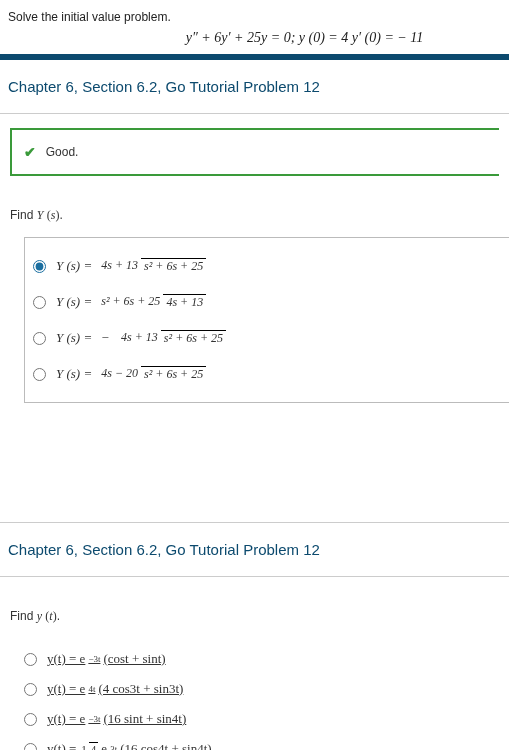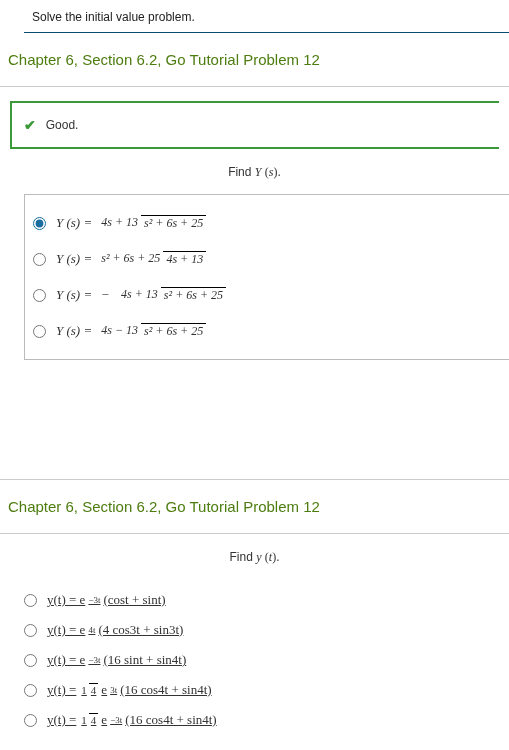--- a/index.html
+++ b/index.html
@@ -5,36 +5,35 @@
   * { box-sizing: border-box; margin: 0; padding: 0; }
   body {
     font-family: -apple-system, BlinkMacSystemFont, "Segoe UI", Arial, sans-serif;
     font-size: 13px;
     color: #333;
     background: #fff;
     width: 509px;
   }
   .prompt-area {
     padding: 10px 8px 8px 8px;
-    border-bottom: 1px solid #0c4a6e;
+    border-bottom: 6px solid #0c4a6e;
     font-size: 12px;
     color: #222;
-    margin-left: 24px;
   }
   .prompt-area .eq {
     text-align: center;
     font-family: "Times New Roman", serif;
     font-style: italic;
     font-size: 14px;
     margin-top: 6px;
     padding-left: 100px;
   }
   .section-header {
     padding: 18px 8px 18px 8px;
-    color: #4d7c0f;
+    color: #0c4a6e;
     font-size: 15px;
     font-weight: 400;
     border-bottom: 1px solid #ccc;
   }
   .feedback-box {
     margin: 14px 10px 0 10px;
     border: 2px solid #3a9a3a;
     border-right: none;
     background: #fff;
     padding: 14px 12px;
@@ -42,23 +41,22 @@
     align-items: center;
     gap: 10px;
     font-size: 12px;
   }
   .check-icon {
     color: #3a9a3a;
     font-size: 14px;
     font-weight: bold;
   }
   .find-line {
-    padding: 16px 10px 14px 10px;
-    font-size: 12px;
-    text-align: center;
+    padding: 32px 10px 14px 10px;
+    font-size: 12px;
   }
   .find-line .mi { font-family: "Times New Roman", serif; font-style: italic; }
   .find-line .ms { font-family: "Times New Roman", serif; }
   .options-box {
     margin: 0 16px 0 24px;
     border: 1px solid #bbb;
     border-right: none;
     padding: 10px 12px 10px 8px;
     width: calc(100% - 24px);
   }
@@ -98,20 +96,21 @@
     padding: 6px 0 0 24px;
   }
   .part2-options .opt-row { min-height: 30px; text-decoration: underline; }
   .smallfrac .num, .smallfrac .den { font-size: 11px; padding: 0 2px; }
 </style>
 </head>
 <body>
 
 <div class="prompt-area">
   <div>Solve the initial value problem.</div>
+  <div class="eq">y″ + 6y′ + 25y = 0;   y (0) = 4  y′ (0) = − 11</div>
 </div>
 
 <div class="section-header">Chapter 6, Section 6.2, Go Tutorial Problem 12</div>
 
 <div class="feedback-box">
   <span class="check-icon">✔</span>
   <span>Good.</span>
 </div>
 
 <div class="find-line">
@@ -153,21 +152,21 @@
         <span class="den it">s² + 6s + 25</span>
       </span>
     </span>
   </div>
   <div class="opt-row">
     <input type="radio" name="q1" style="">
     <span class="math">
       <span class="it">Y (s) =</span>
       <span></span>
       <span class="frac">
-        <span class="num it">4s − 13</span>
+        <span class="num it">4s − 20</span>
         <span class="den it">s² + 6s + 25</span>
       </span>
     </span>
   </div>
 </div>
 
 <div class="spacer-block"></div>
 
 <div class="section-header" style="border-bottom:1px solid #ccc;">Chapter 6, Section 6.2, Go Tutorial Problem 12</div>
 

